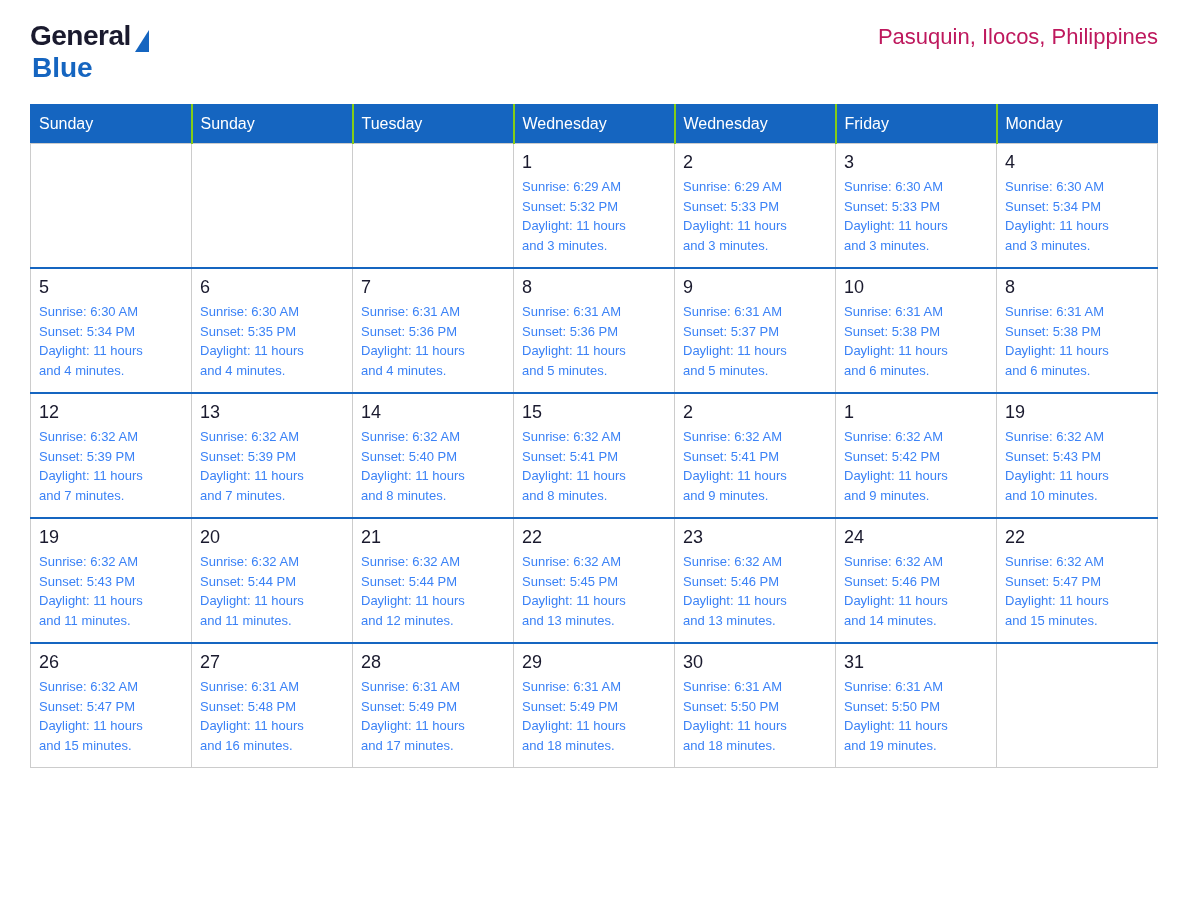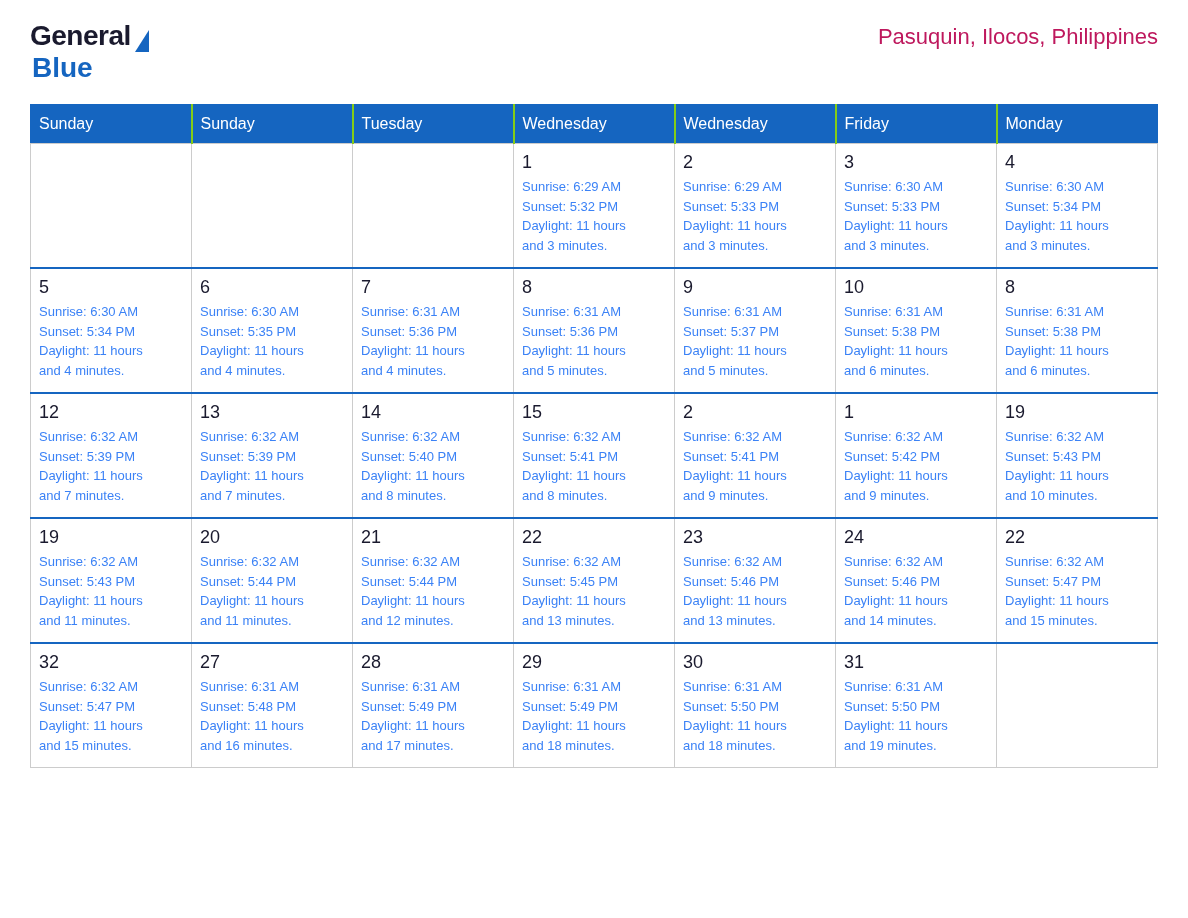--- a/index.html
+++ b/index.html
@@ -320,21 +320,21 @@
         <td class="row-divider">
           <span class="day-number">22</span>
           <div class="day-info" style="white-space: pre-line;">Sunrise: 6:32 AM
 Sunset: 5:47 PM
 Daylight: 11 hours
 and 15 minutes.</div>
         </td>
       </tr>
       <tr>
         <td class="row-divider">
-          <span class="day-number">32</span>
+          <span class="day-number">26</span>
           <div class="day-info" style="white-space: pre-line;">Sunrise: 6:32 AM
 Sunset: 5:47 PM
 Daylight: 11 hours
 and 15 minutes.</div>
         </td>
         <td class="row-divider">
           <span class="day-number">27</span>
           <div class="day-info" style="white-space: pre-line;">Sunrise: 6:31 AM
 Sunset: 5:48 PM
 Daylight: 11 hours

